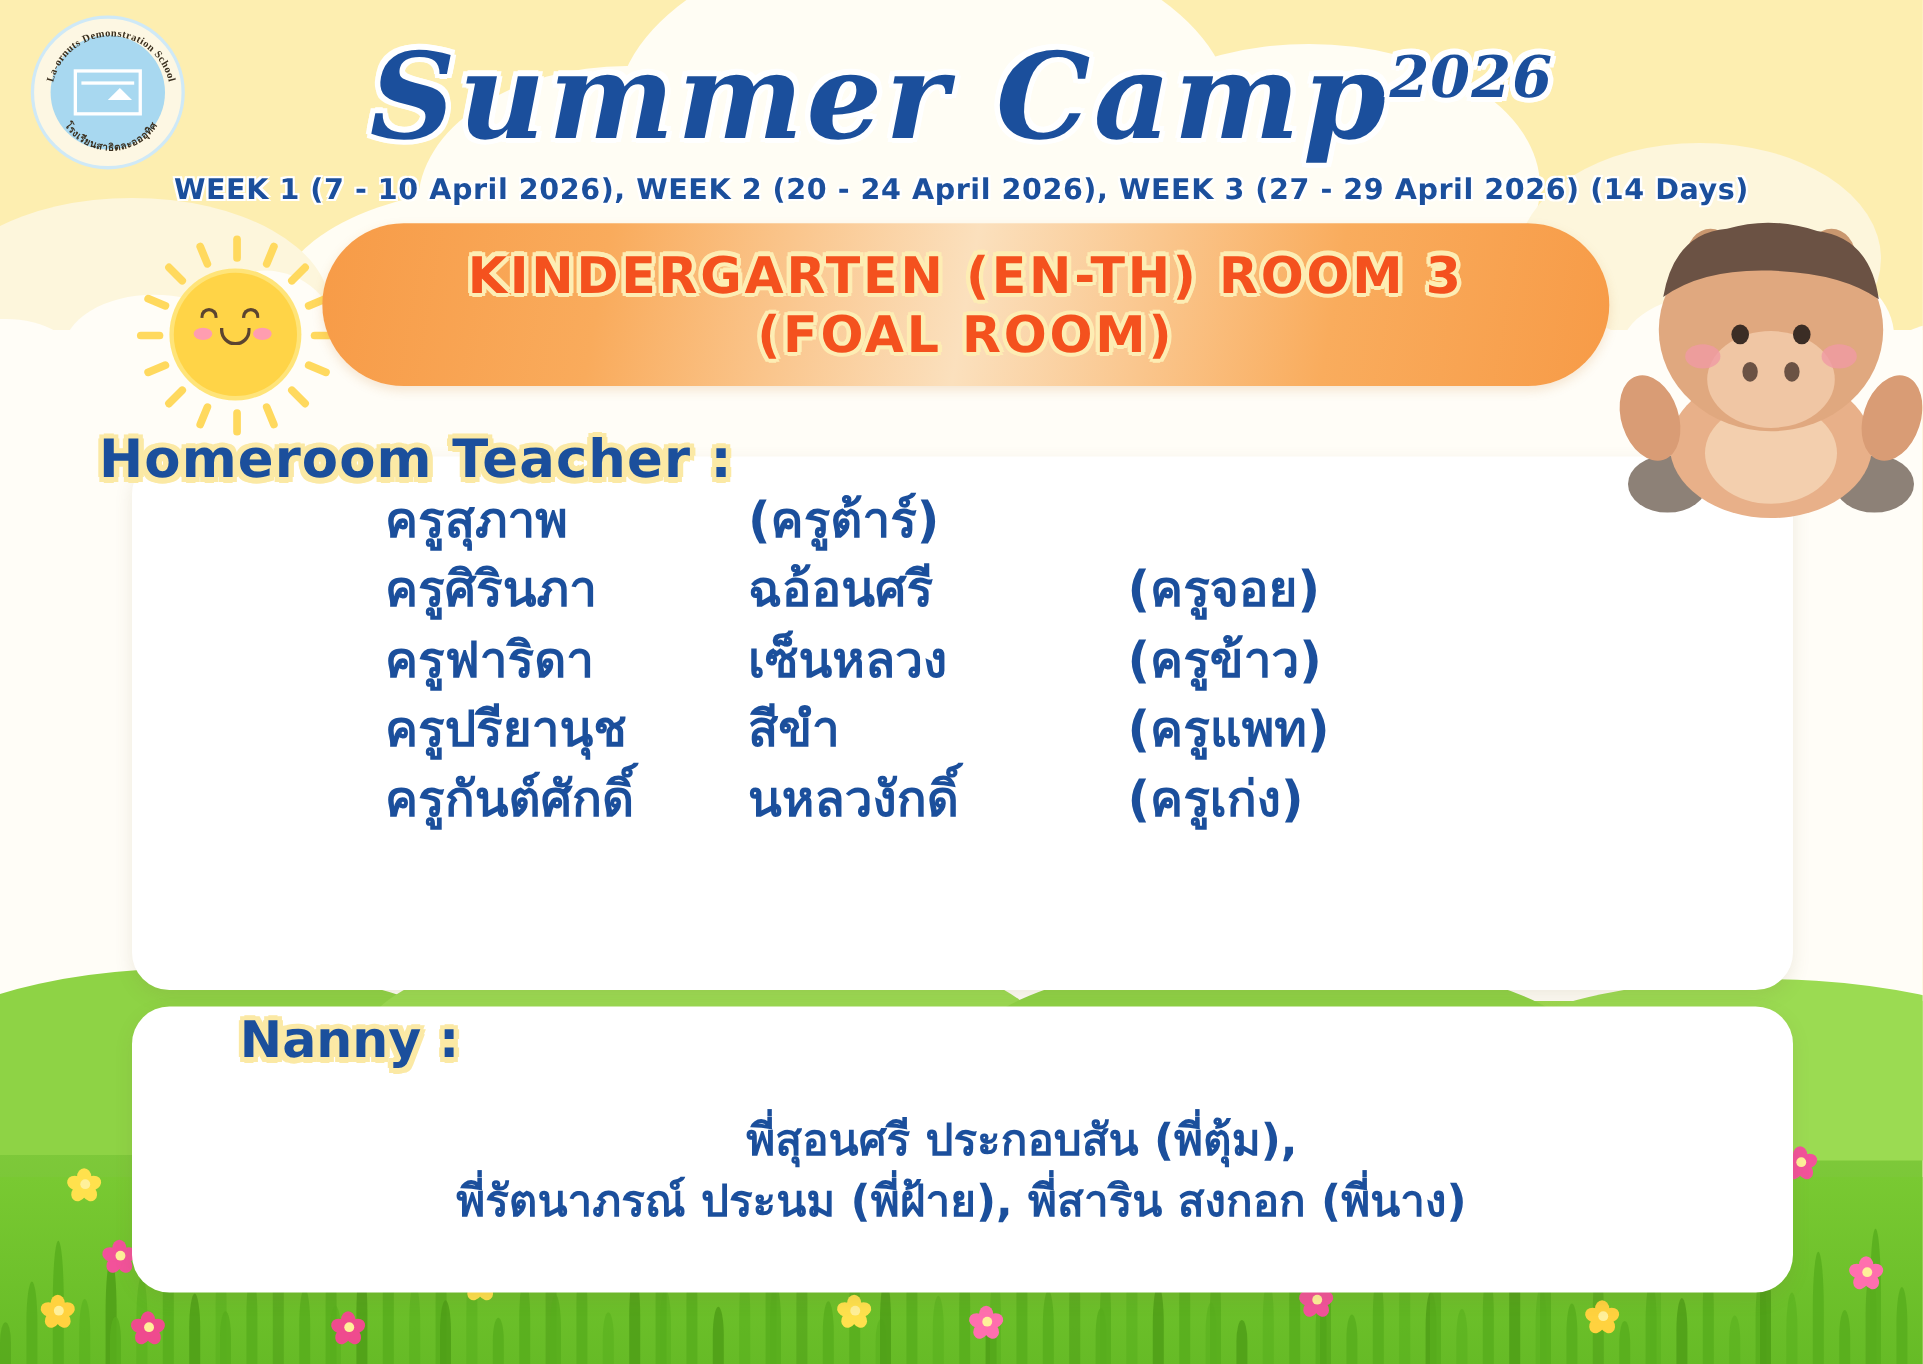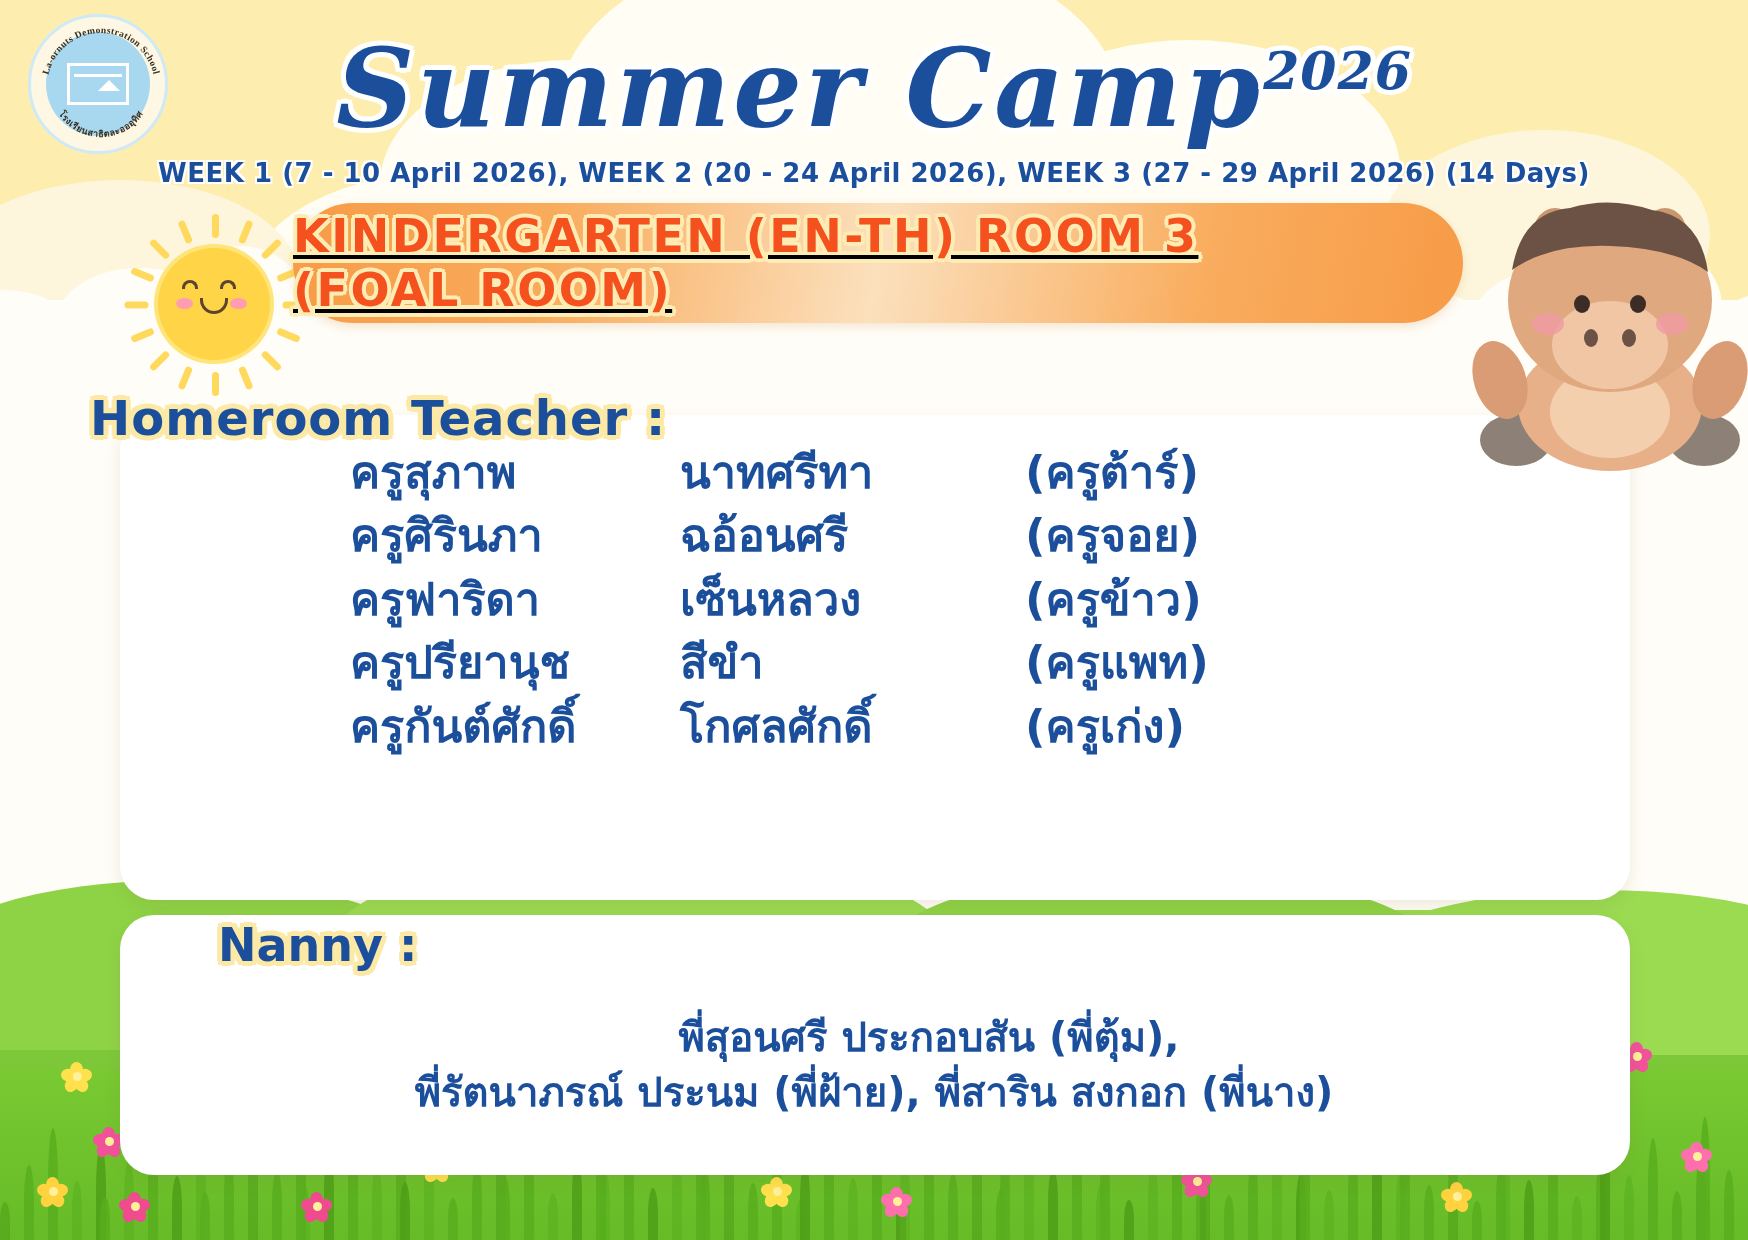--- a/index.html
+++ b/index.html
@@ -169,26 +169,25 @@
     letter-spacing:0.5px;
     color:#1b4f9c;
     text-shadow:
       -2px -2px 0 #ffffff, 2px -2px 0 #ffffff,
       -2px  2px 0 #ffffff, 2px  2px 0 #ffffff;
     white-space:nowrap;
   }
 
   
   .banner {
-    position:absolute; left:293px; top:203px; width:1170px; height:120px;
+    position:absolute; left:293px; top:203px; width:1170px; height:148px;
     border-radius:74px;
     background:linear-gradient(100deg,#f79b47 0%,#f9ab5c 22%,#fbe0bd 50%,#f9ac5d 78%,#f79b47 100%);
-    display:flex; flex-direction:column; align-items:flex-start; justify-content:center;
+    display:flex; flex-direction:column; align-items:center; justify-content:center;
     box-shadow:0 4px 10px rgba(200,120,40,.18);
-    text-decoration:underline;
   }
   .banner-line {
     font-family:"DejaVu Sans", sans-serif;
     font-weight:bold;
     font-size:46px;
     letter-spacing:2.5px;
     color:#f4511e;
     text-shadow:
       -3px -3px 0 #fdedb4, 3px -3px 0 #fdedb4,
       -3px  3px 0 #fdedb4, 3px  3px 0 #fdedb4,
@@ -606,41 +605,40 @@
     <div class="banner-line">KINDERGARTEN (EN-TH) ROOM 3</div>
     <div class="banner-line">(FOAL ROOM)</div>
   </div>
 
   <div class="homeroom-label">Homeroom Teacher :</div>
 
   <div class="teacher-card">
     <div class="teacher-rows" id="teacher-rows">
         <div class="trow">
           <span class="c-first">ครูสุภาพ</span>
-          <span class="c-last">นาทศรีทา</span>
           <span class="c-nick">(ครูต้าร์)</span>
         </div>
         <div class="trow">
           <span class="c-first">ครูศิรินภา</span>
           <span class="c-last">ฉอ้อนศรี</span>
           <span class="c-nick">(ครูจอย)</span>
         </div>
         <div class="trow">
           <span class="c-first">ครูฟาริดา</span>
           <span class="c-last">เซ็นหลวง</span>
           <span class="c-nick">(ครูข้าว)</span>
         </div>
         <div class="trow">
           <span class="c-first">ครูปรียานุช</span>
           <span class="c-last">สีขำ</span>
           <span class="c-nick">(ครูแพท)</span>
         </div>
         <div class="trow">
           <span class="c-first">ครูกันต์ศักดิ์</span>
-          <span class="c-last">โกศลศักดิ์</span>
+          <span class="c-last">นหลวงักดิ์</span>
           <span class="c-nick">(ครูเก่ง)</span>
         </div>
       </div>
   </div>
 
   <div class="nanny-card"></div>
   <div class="nanny-label">Nanny :</div>
   <div class="nanny-lines">
     <div class="nl1">พี่สุอนศรี ประกอบสัน (พี่ตุ้ม),</div>
     <div class="nl2">พี่รัตนาภรณ์ ประนม (พี่ฝ้าย),  พี่สาริน สงกอก (พี่นาง)</div>

